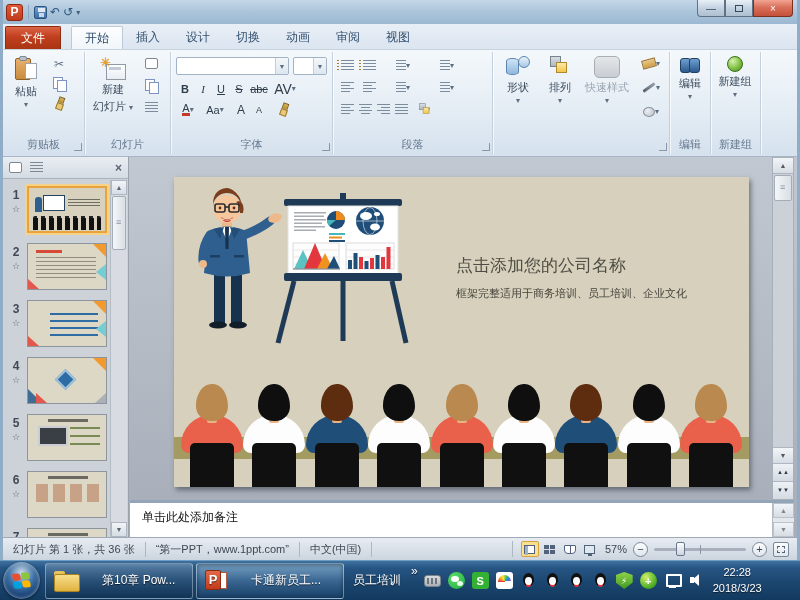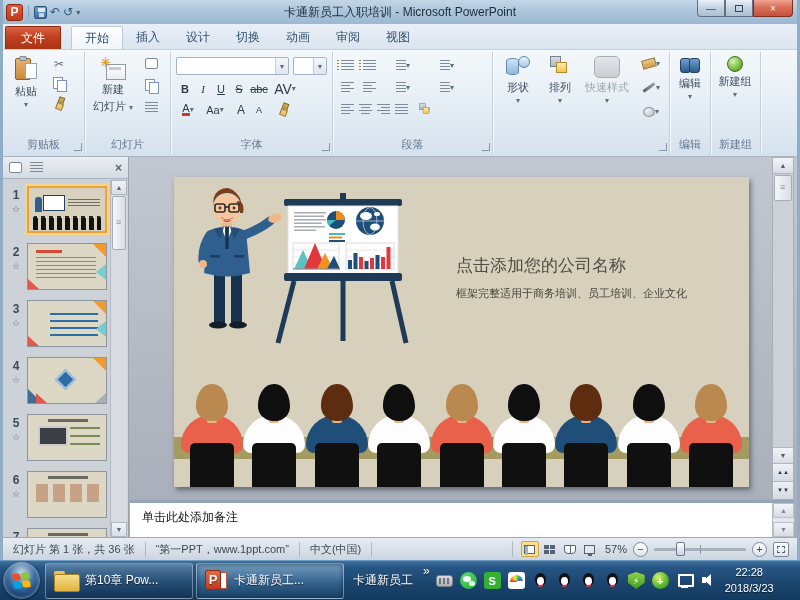--- a/index.html
+++ b/index.html
@@ -179,21 +179,21 @@
   .zoom-tick{position:absolute;left:50%;top:-3px;width:1px;height:9px;background:#8a95a3}
   .zoom-thumb{position:absolute;left:22px;top:-6px;width:9px;height:14px;background:linear-gradient(#fdfefe,#ccd5df);border:1px solid #68758a;border-radius:2px}
   .fit-btn{width:16px;height:15px;border:1px solid #7c8896;border-radius:2px;background:linear-gradient(#fdfefe,#dfe6ee);position:relative}
   .fit-btn:before{content:"";position:absolute;inset:3px;border:1px dashed #51627a}
 
   
   .taskbar{position:absolute;left:0;top:560px;width:800px;height:40px;background:linear-gradient(#3f719f,#265584 18%,#1c466f 55%,#123a60);border-top:1px solid #6f9cc2;display:flex;align-items:center}
   .start-orb{width:37px;height:37px;margin:0 5px 0 3px;border-radius:50%;background:radial-gradient(circle at 50% 28%,rgba(255,255,255,.75),rgba(120,170,215,.35) 40%,rgba(20,60,110,.9) 75%),radial-gradient(circle,#2d6db0,#123a66);box-shadow:inset 0 0 4px rgba(255,255,255,.6),0 1px 3px rgba(0,0,0,.5);display:flex;align-items:center;justify-content:center}
   .orb-flag{width:17px;height:16px;display:grid;grid-template-columns:8px 8px;grid-template-rows:7px 7px;gap:1px;transform:rotate(-8deg)}
   .orb-flag span{border-radius:1px 3px 1px 3px}
-  .tb-btn{height:36px;width:148px;margin-right:3px;border:1px solid rgba(255,255,255,.35);border-radius:3px;background:linear-gradient(rgba(255,255,255,.22),rgba(255,255,255,.06) 45%,rgba(0,0,0,.12));display:flex;align-items:center;gap:7px;padding:12px 8px;color:#fff;font-size:12px;text-shadow:0 1px 1px rgba(0,0,0,.6);overflow:hidden;white-space:nowrap}
+  .tb-btn{height:36px;width:148px;margin-right:3px;border:1px solid rgba(255,255,255,.35);border-radius:3px;background:linear-gradient(rgba(255,255,255,.22),rgba(255,255,255,.06) 45%,rgba(0,0,0,.12));display:flex;align-items:center;gap:24px;padding:12px 8px;color:#fff;font-size:12px;text-shadow:0 1px 1px rgba(0,0,0,.6);overflow:hidden;white-space:nowrap}
   .tb-btn.active{background:linear-gradient(rgba(180,215,240,.55),rgba(110,160,205,.35) 50%,rgba(30,70,110,.45));box-shadow:inset 0 1px 4px rgba(0,0,0,.45)}
   .ic-folder{width:24px;height:19px;position:relative;flex:none}
   .ic-folder:before{content:"";position:absolute;left:0;top:0;width:11px;height:5px;background:#e8c25a;border-radius:2px 2px 0 0}
   .ic-folder:after{content:"";position:absolute;left:0;top:3px;width:24px;height:16px;background:linear-gradient(#f7df8d,#e0b23e);border:1px solid #a8831f;border-radius:2px}
   .ic-ppt{width:22px;height:22px;position:relative;flex:none}
   .ic-ppt .pg{position:absolute;right:0;top:2px;width:13px;height:17px;background:#fff;border:1px solid #b35b43}
   .ic-ppt .p{position:absolute;left:0;top:0;width:16px;height:20px;background:linear-gradient(#e06a48,#c13b1b);border:1px solid #8f2c0f;border-radius:2px;color:#fff;font-weight:bold;font-size:13px;display:flex;align-items:center;justify-content:center}
   .tb-toolbar{color:#fff;font-size:12px;text-shadow:0 1px 1px rgba(0,0,0,.6);padding:0 6px;white-space:nowrap}
   .tb-chevron{color:#fff;font-size:12px;padding:0 4px;align-self:flex-start;margin-top:3px;text-shadow:0 1px 1px rgba(0,0,0,.6)}
   .tray{display:flex;align-items:center;gap:7px;margin-left:2px}
@@ -227,21 +227,20 @@
 
     <div class="titlebar">
       <div class="qat">
         <span class="app-ic">P</span>
         <span class="qat-sep"></span>
         <span class="ic-save"></span>
         <span class="qat-glyph">↶</span>
         <span class="qat-glyph">↺</span>
         <span class="qat-drop">▾</span>
       </div>
-      <div class="win-title">卡通新员工入职培训 - Microsoft PowerPoint</div>
       <div class="win-controls">
         <span class="wc min">—</span>
         <span class="wc">
             <span class="wc-restore-box"></span>
           </span>
         <span class="wc close">×</span>
       </div>
     </div>
 
     <div class="tabstrip">
@@ -756,21 +755,21 @@
       <span class="ic-folder"></span>
       <span>第10章 Pow...</span>
     </div>
     <div class="tb-btn active">
       <span class="ic-ppt">
           <span class="pg"></span>
           <span class="p">P</span>
         </span>
       <span>卡通新员工...</span>
     </div>
-    <div class="tb-toolbar">卡通新员工</div>
+    <div class="tb-toolbar">员工培训</div>
     <div class="tb-chevron">»</div>
     <div class="tray">
         <span class="tray-ic t-keyboard"></span>
         <span class="tray-ic t-wechat"></span>
         <span class="tray-ic t-letter" style="background: rgb(52, 177, 52);">S</span>
         <span class="tray-ic t-rainbow"></span>
         <span class="tray-ic t-qq"></span>
         <span class="tray-ic t-qq"></span>
         <span class="tray-ic t-qq"></span>
         <span class="tray-ic t-qq"></span>

